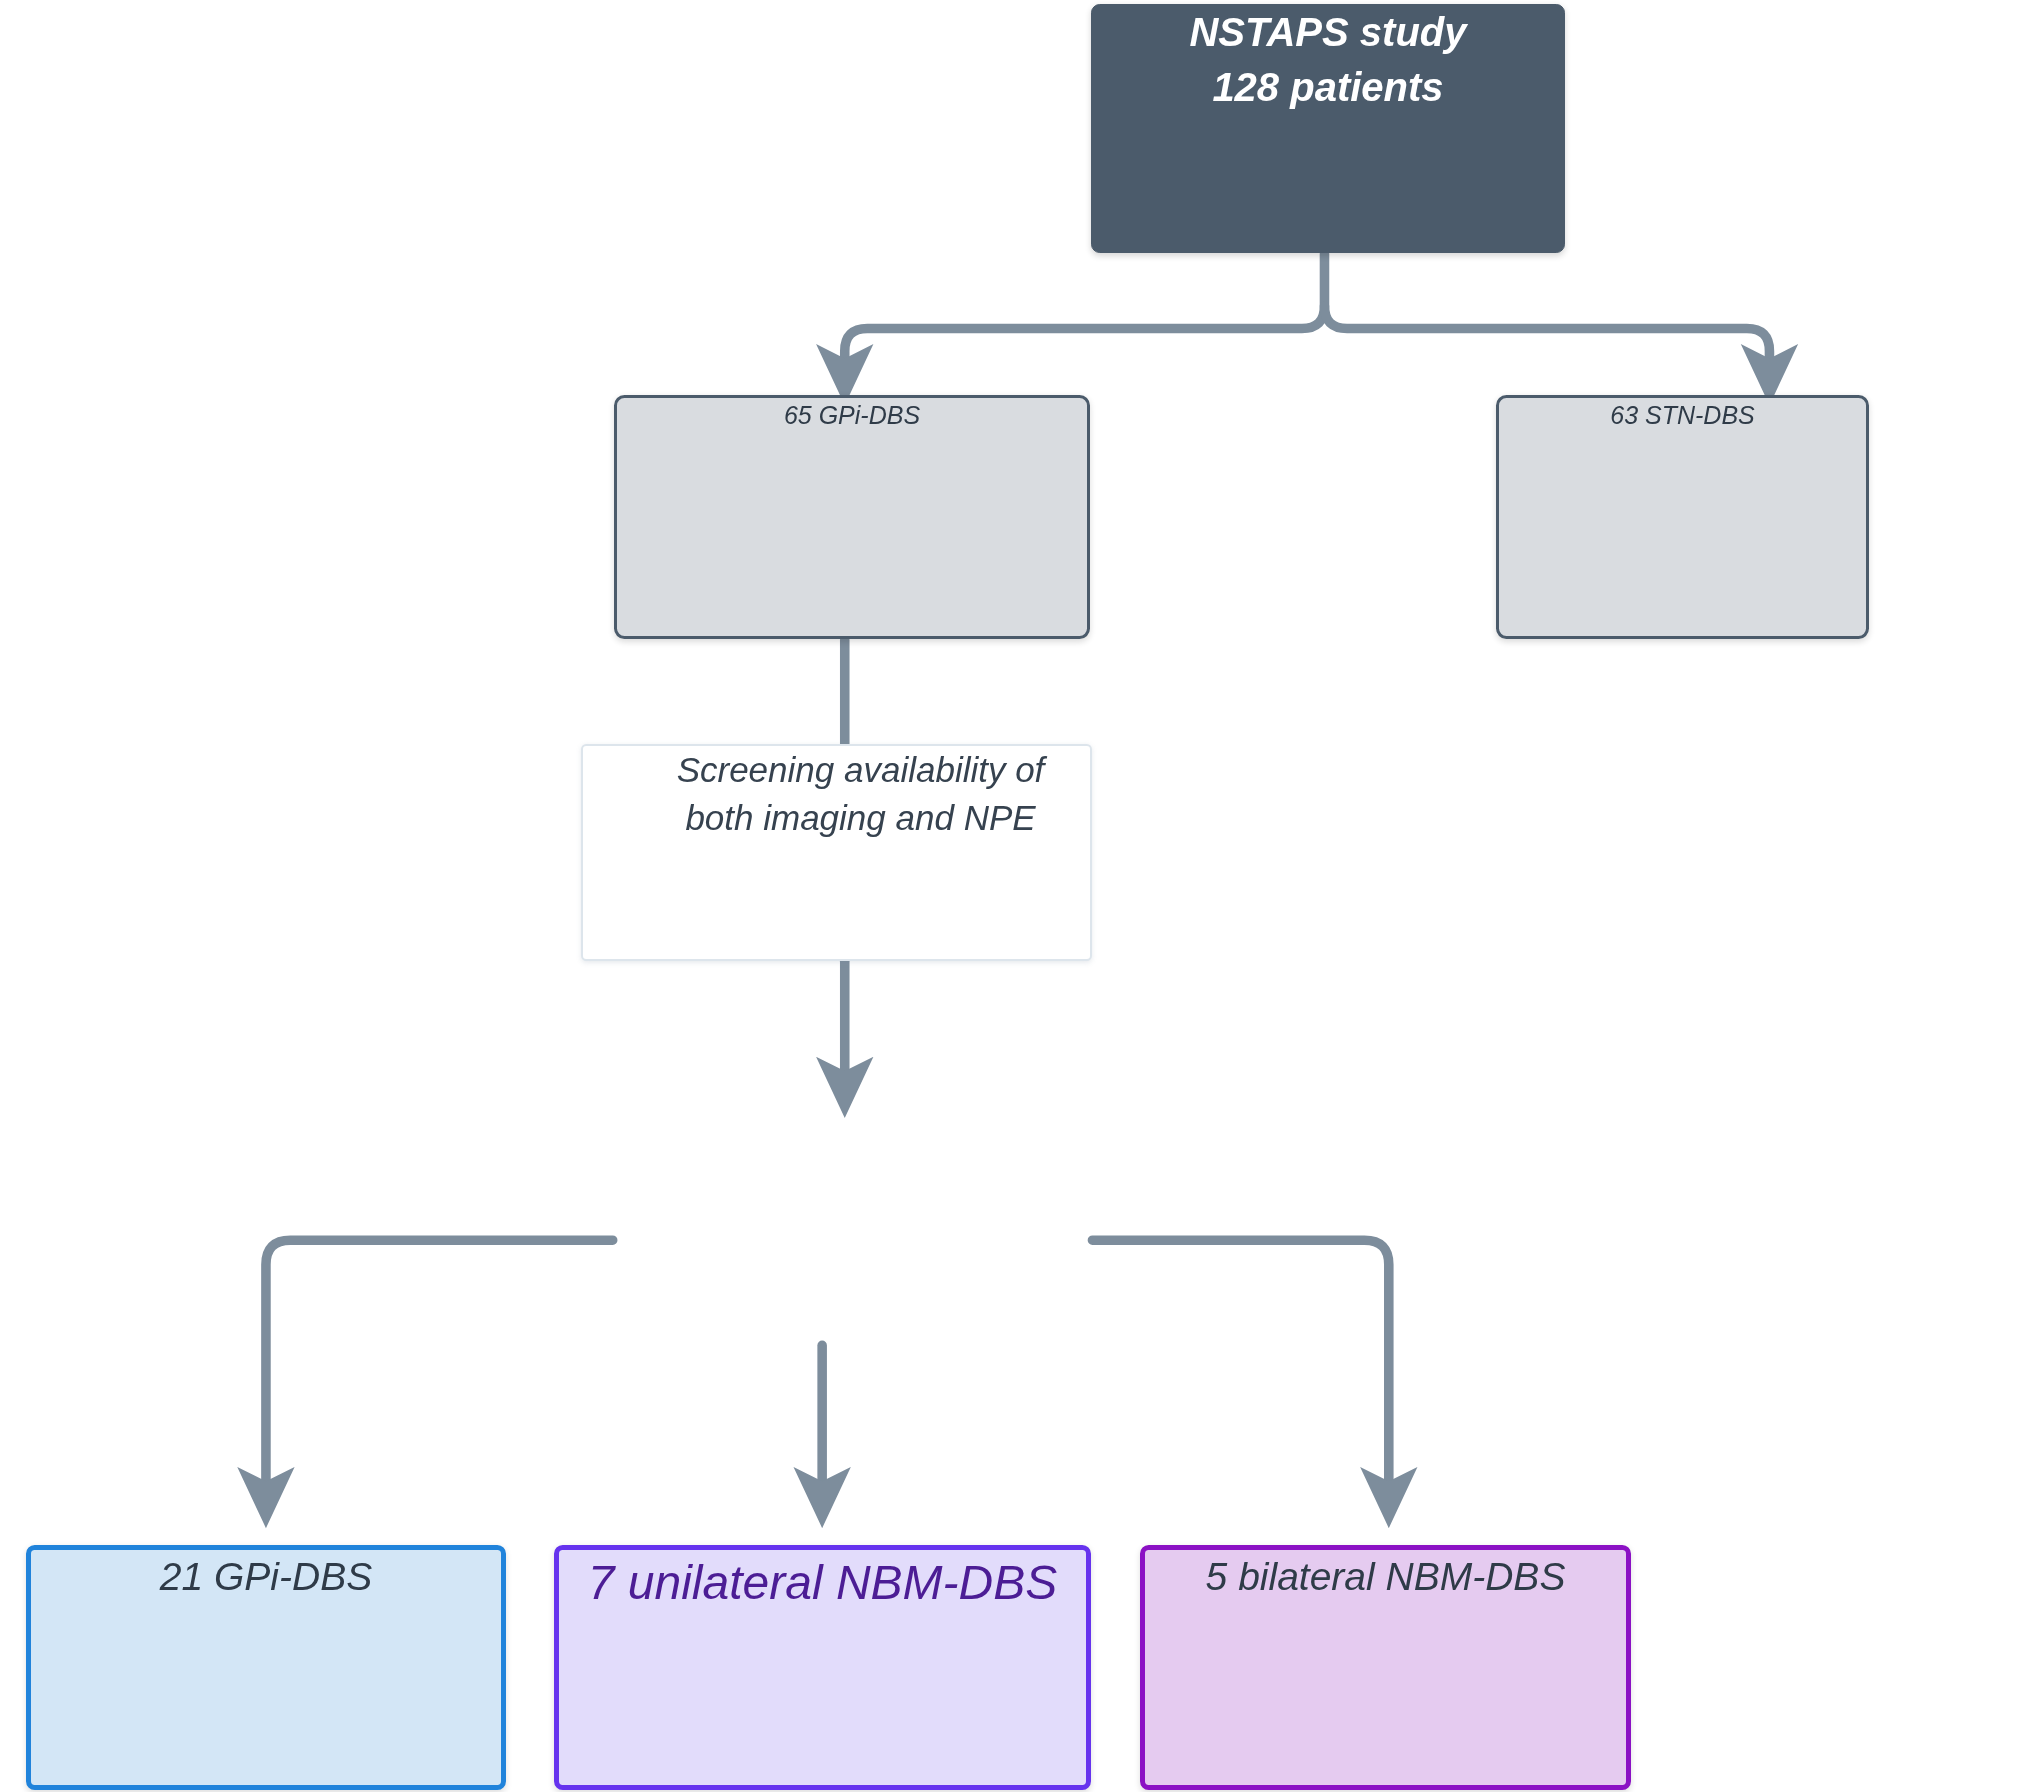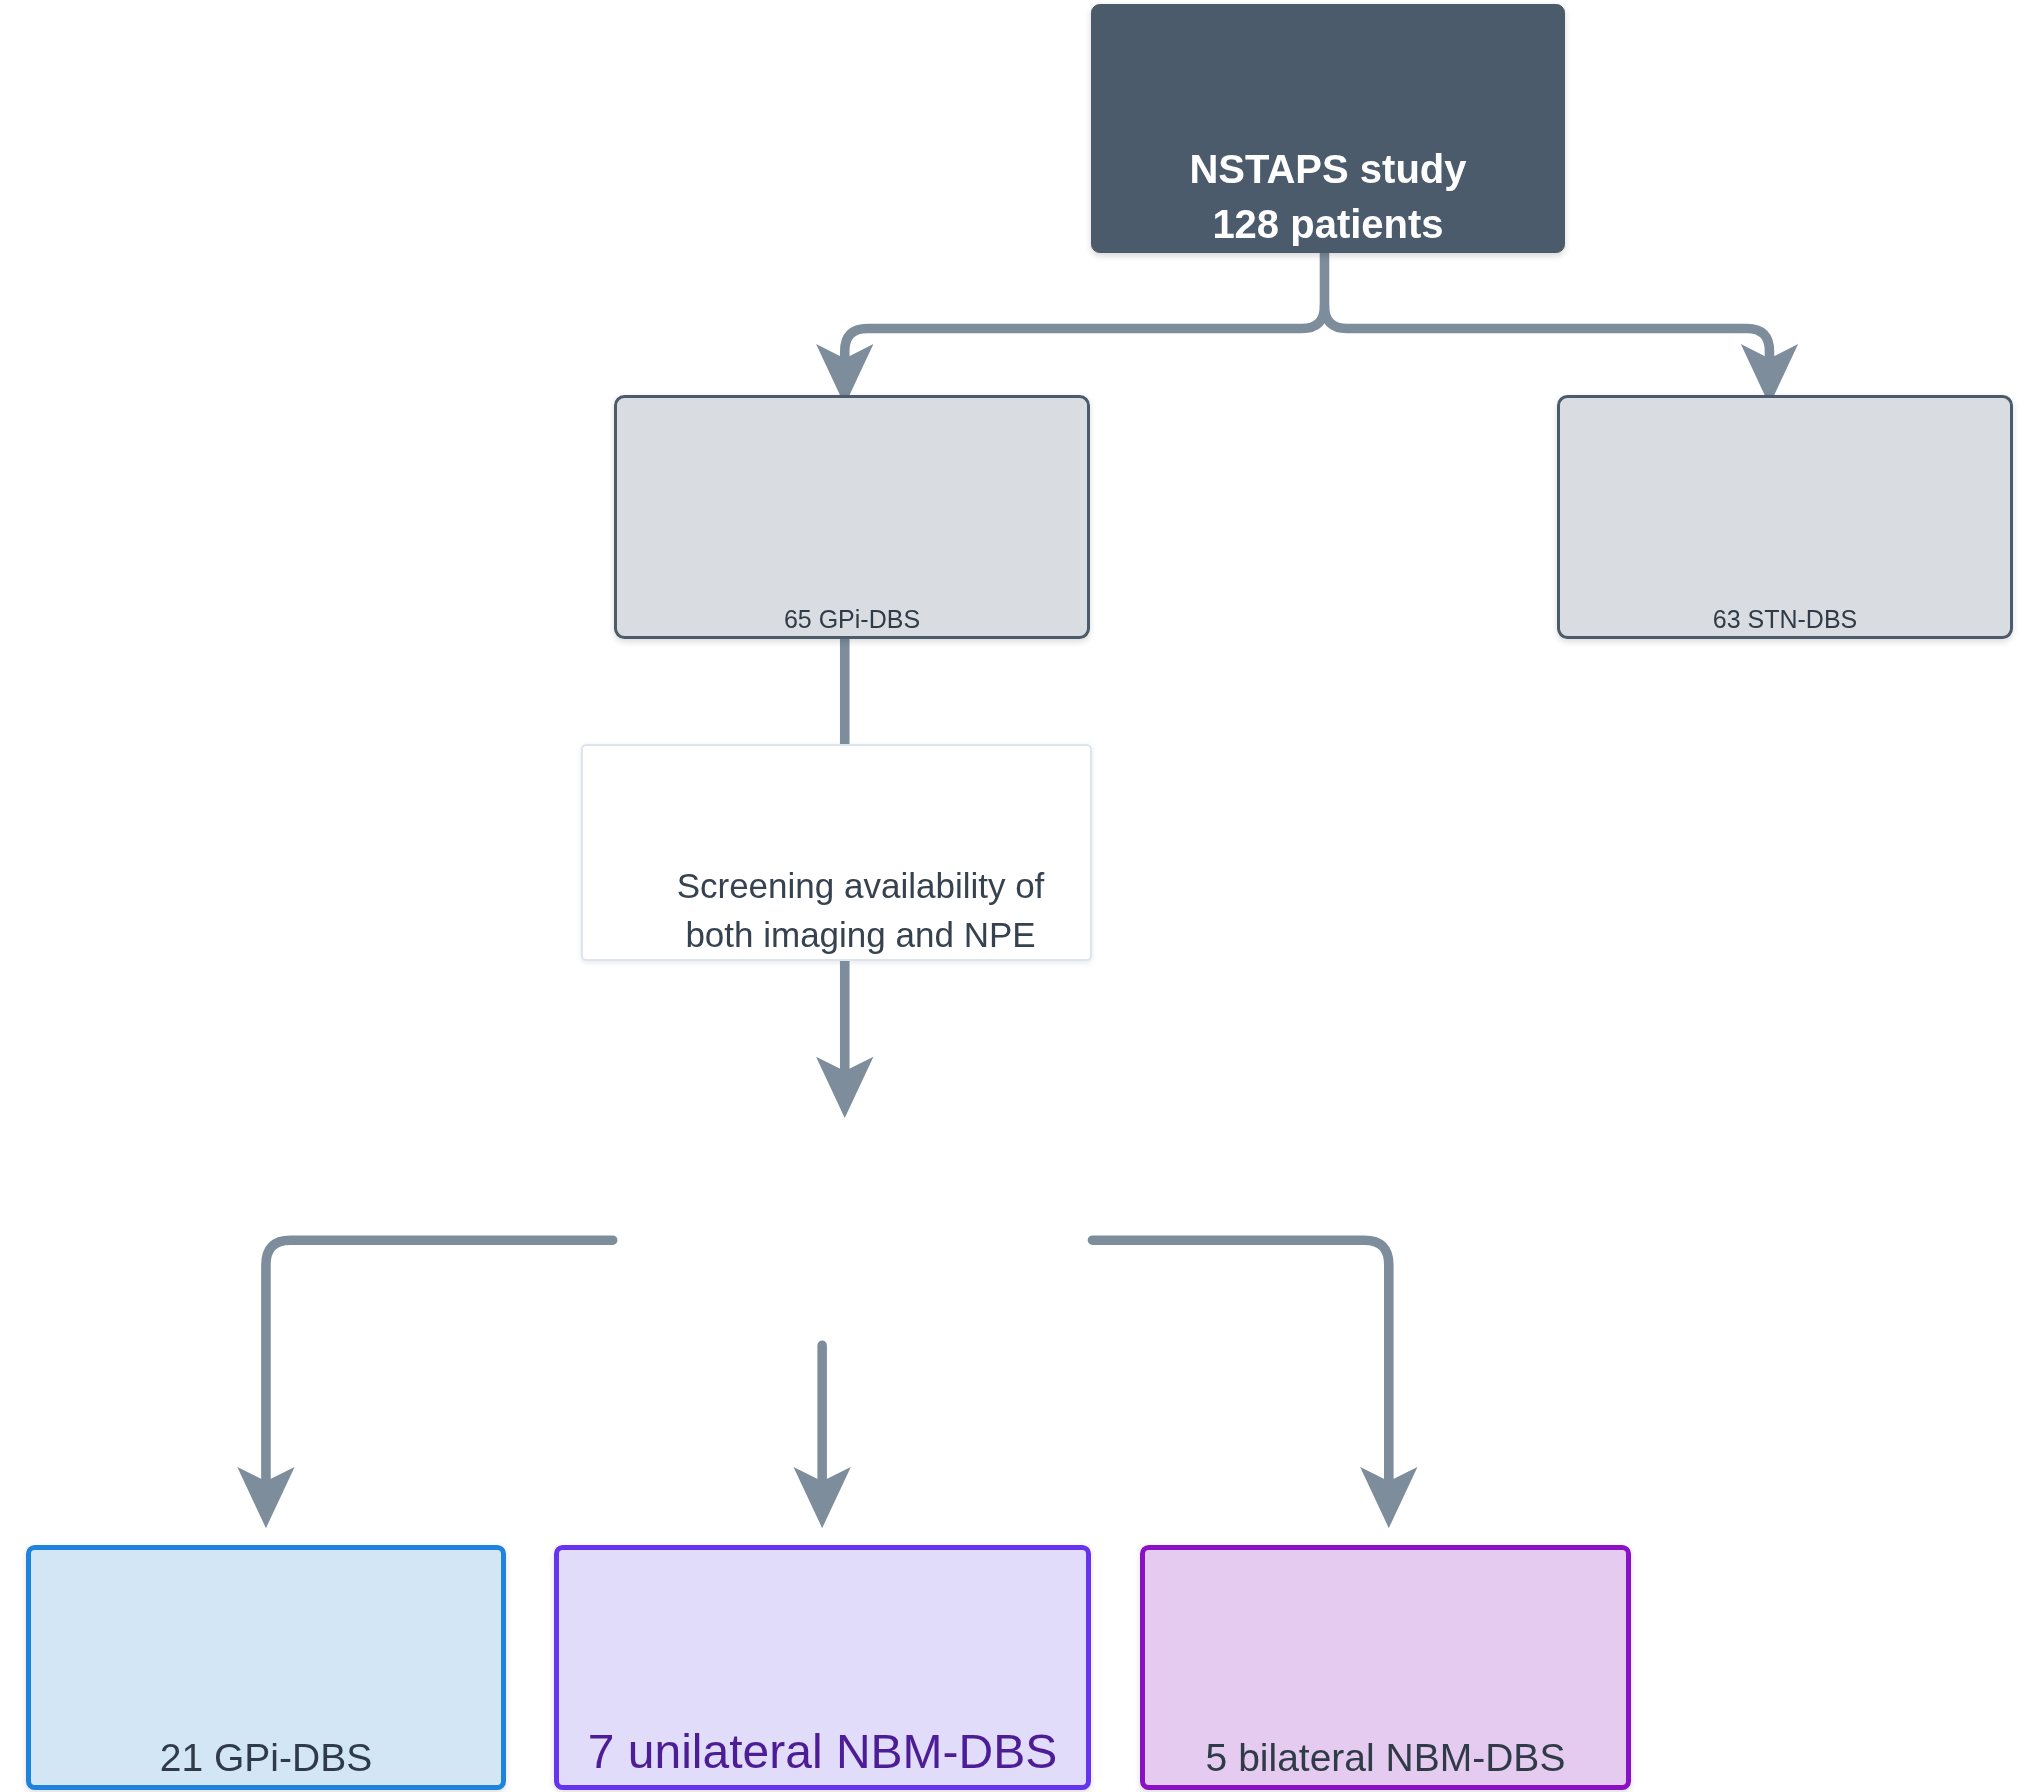--- a/index.html
+++ b/index.html
@@ -6,24 +6,25 @@
   body{
     width:2038px;height:1793px;position:relative;overflow:hidden;
     font-family:"Liberation Sans","DejaVu Sans",sans-serif;
     -webkit-font-smoothing:antialiased;
   }
   #canvas{position:absolute;inset:0;width:2038px;height:1793px;}
   svg.connectors{position:absolute;left:0;top:0;width:2038px;height:1793px;pointer-events:none;}
 
   .node{
     position:absolute;box-sizing:border-box;
-    display:flex;align-items:flex-end;justify-content:center;
+    display:flex;align-items:flex-start;justify-content:center;
     text-align:center;line-height:1.38;
     border-radius:10.4px;
     z-index:3;
+    font-style:italic;
   }
   .node .label{display:block;white-space:pre-line;}
 
   
   .node.root{
     background:#4b5b6b;border:1.7px solid #4b5b6b;
     color:#ffffff;font-weight:bold;font-size:40px;
     box-shadow:0 2.6px 6px rgba(0,0,0,.16);
     border-radius:8.7px;
   }
@@ -88,21 +89,21 @@
 
   <div class="node root" style="left:1091px;top:4.3px;width:474px;height:249px;">
     <span class="label">NSTAPS study
 128 patients</span>
   </div>
 
   <div class="node grey" style="left:614px;top:395px;width:476px;height:244px;">
     <span class="label">65 GPi-DBS</span>
   </div>
 
-  <div class="node grey" style="left:1557px;top:395px;width:456px;height:244px;">
+  <div class="node grey" style="left:1496px;top:395px;width:373px;height:244px;">
     <span class="label">63 STN-DBS</span>
   </div>
 
   <div class="node screen" style="left:581px;top:744px;width:511px;height:217px;padding-left:48px;">
     <span class="label">Screening availability of
 both imaging and NPE</span>
   </div>
 
 
   <div class="node blue" style="left:26px;top:1545px;width:480px;height:245px;">

